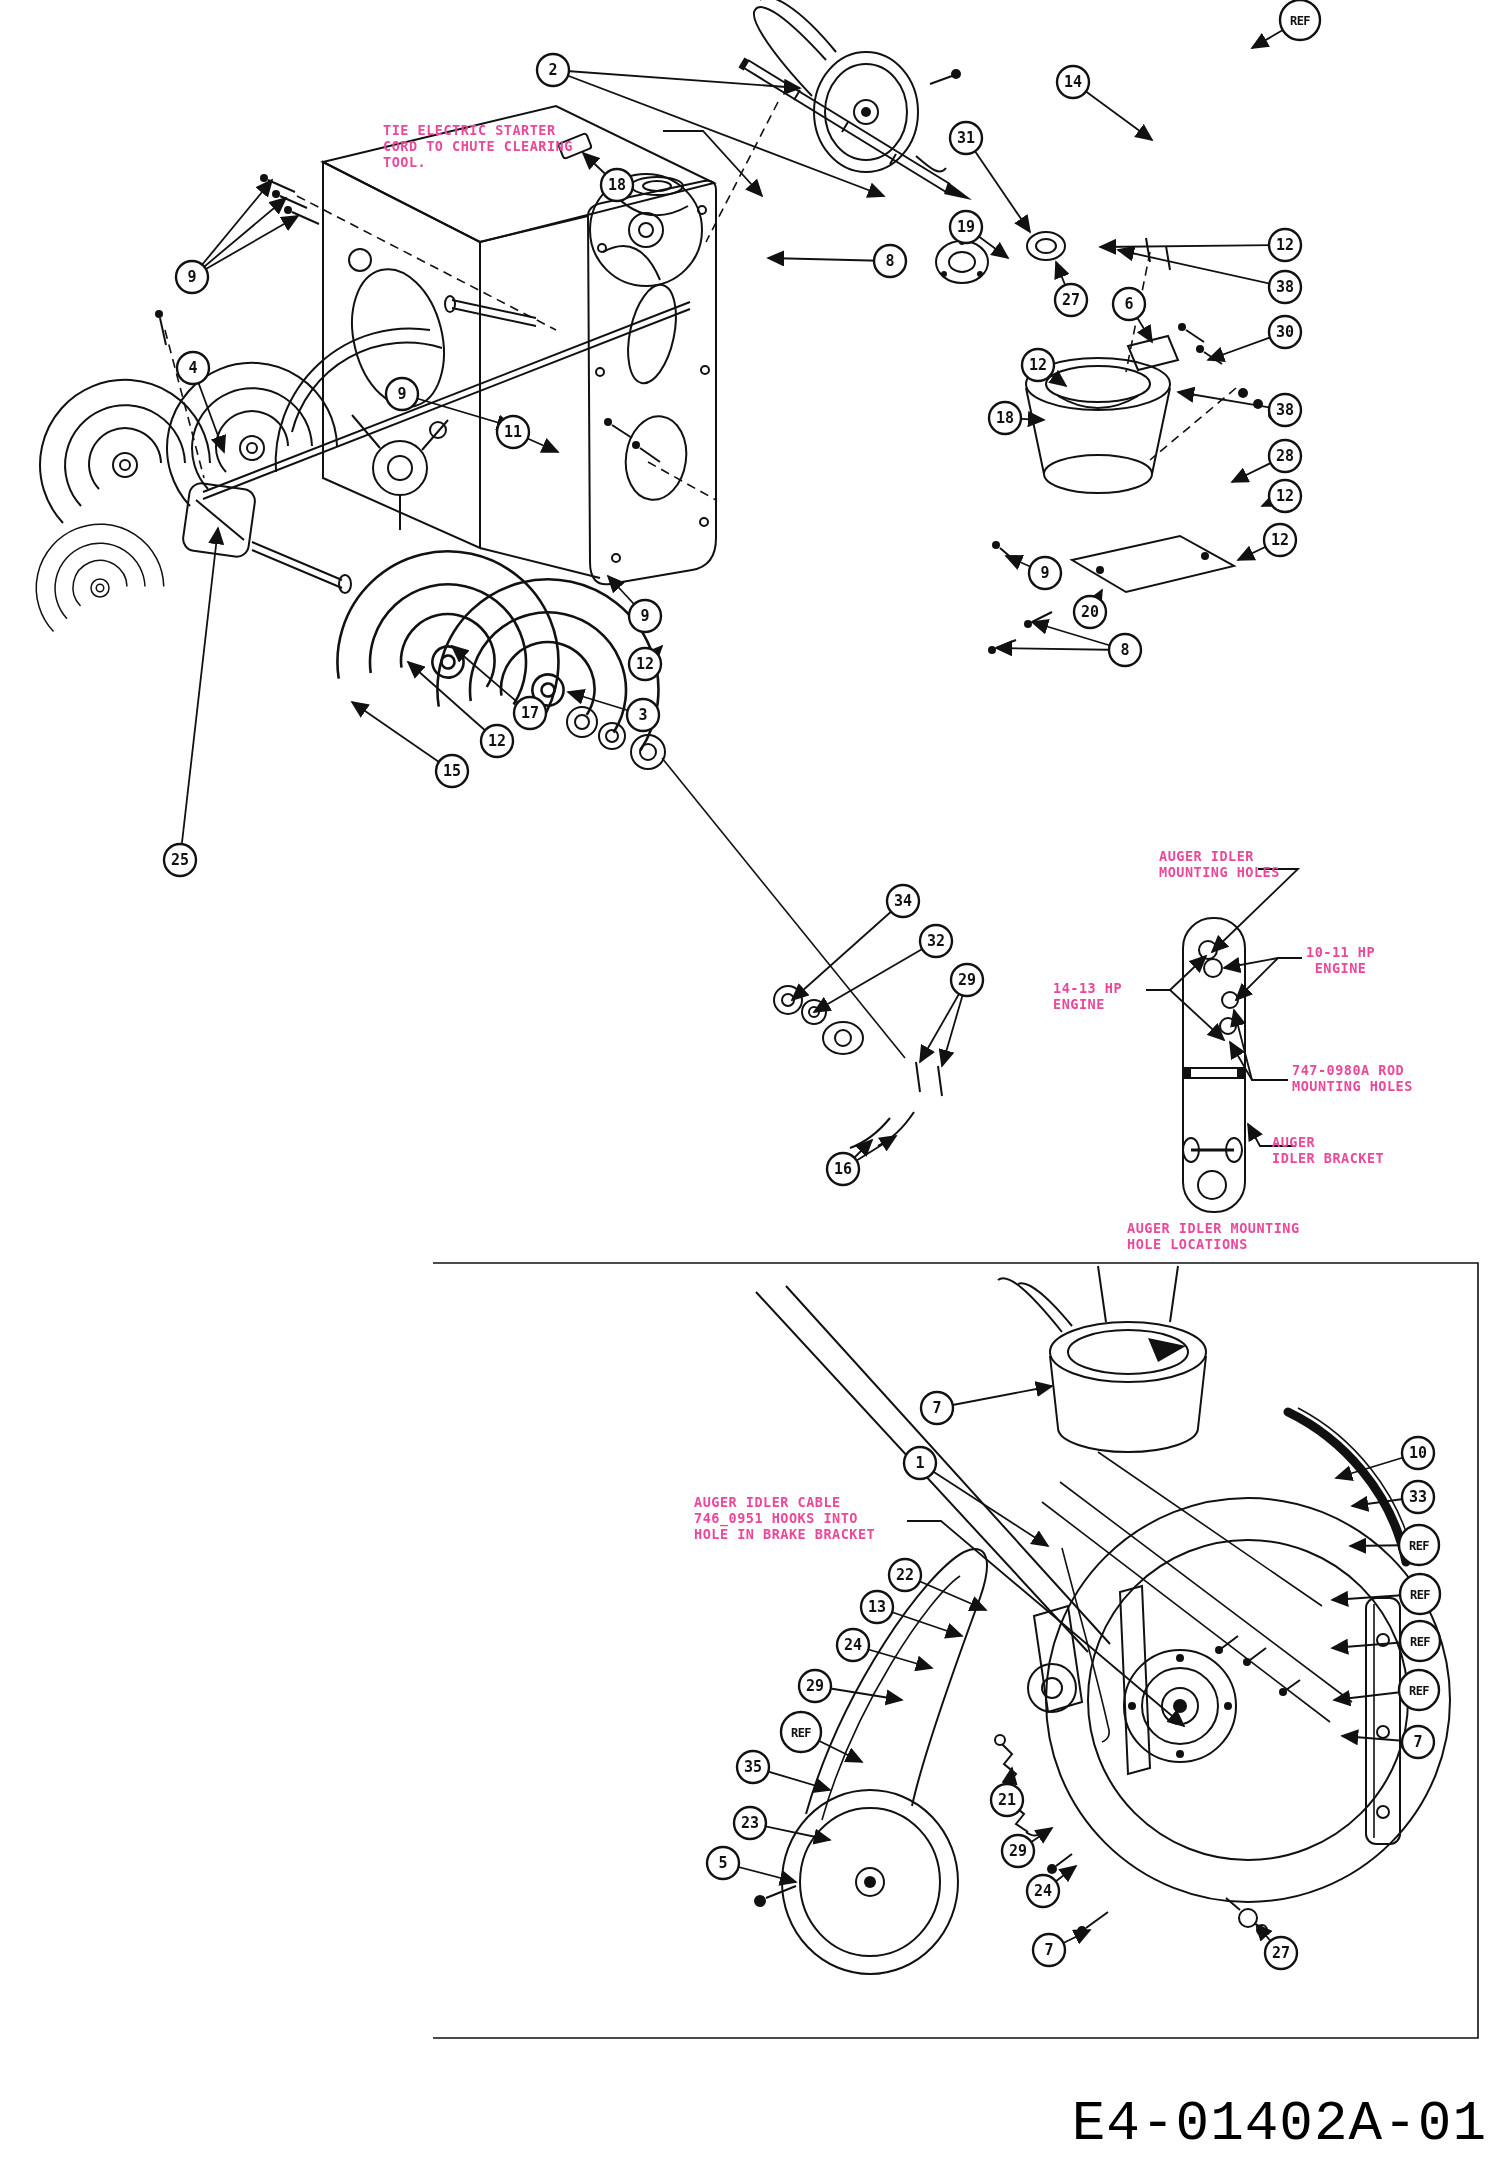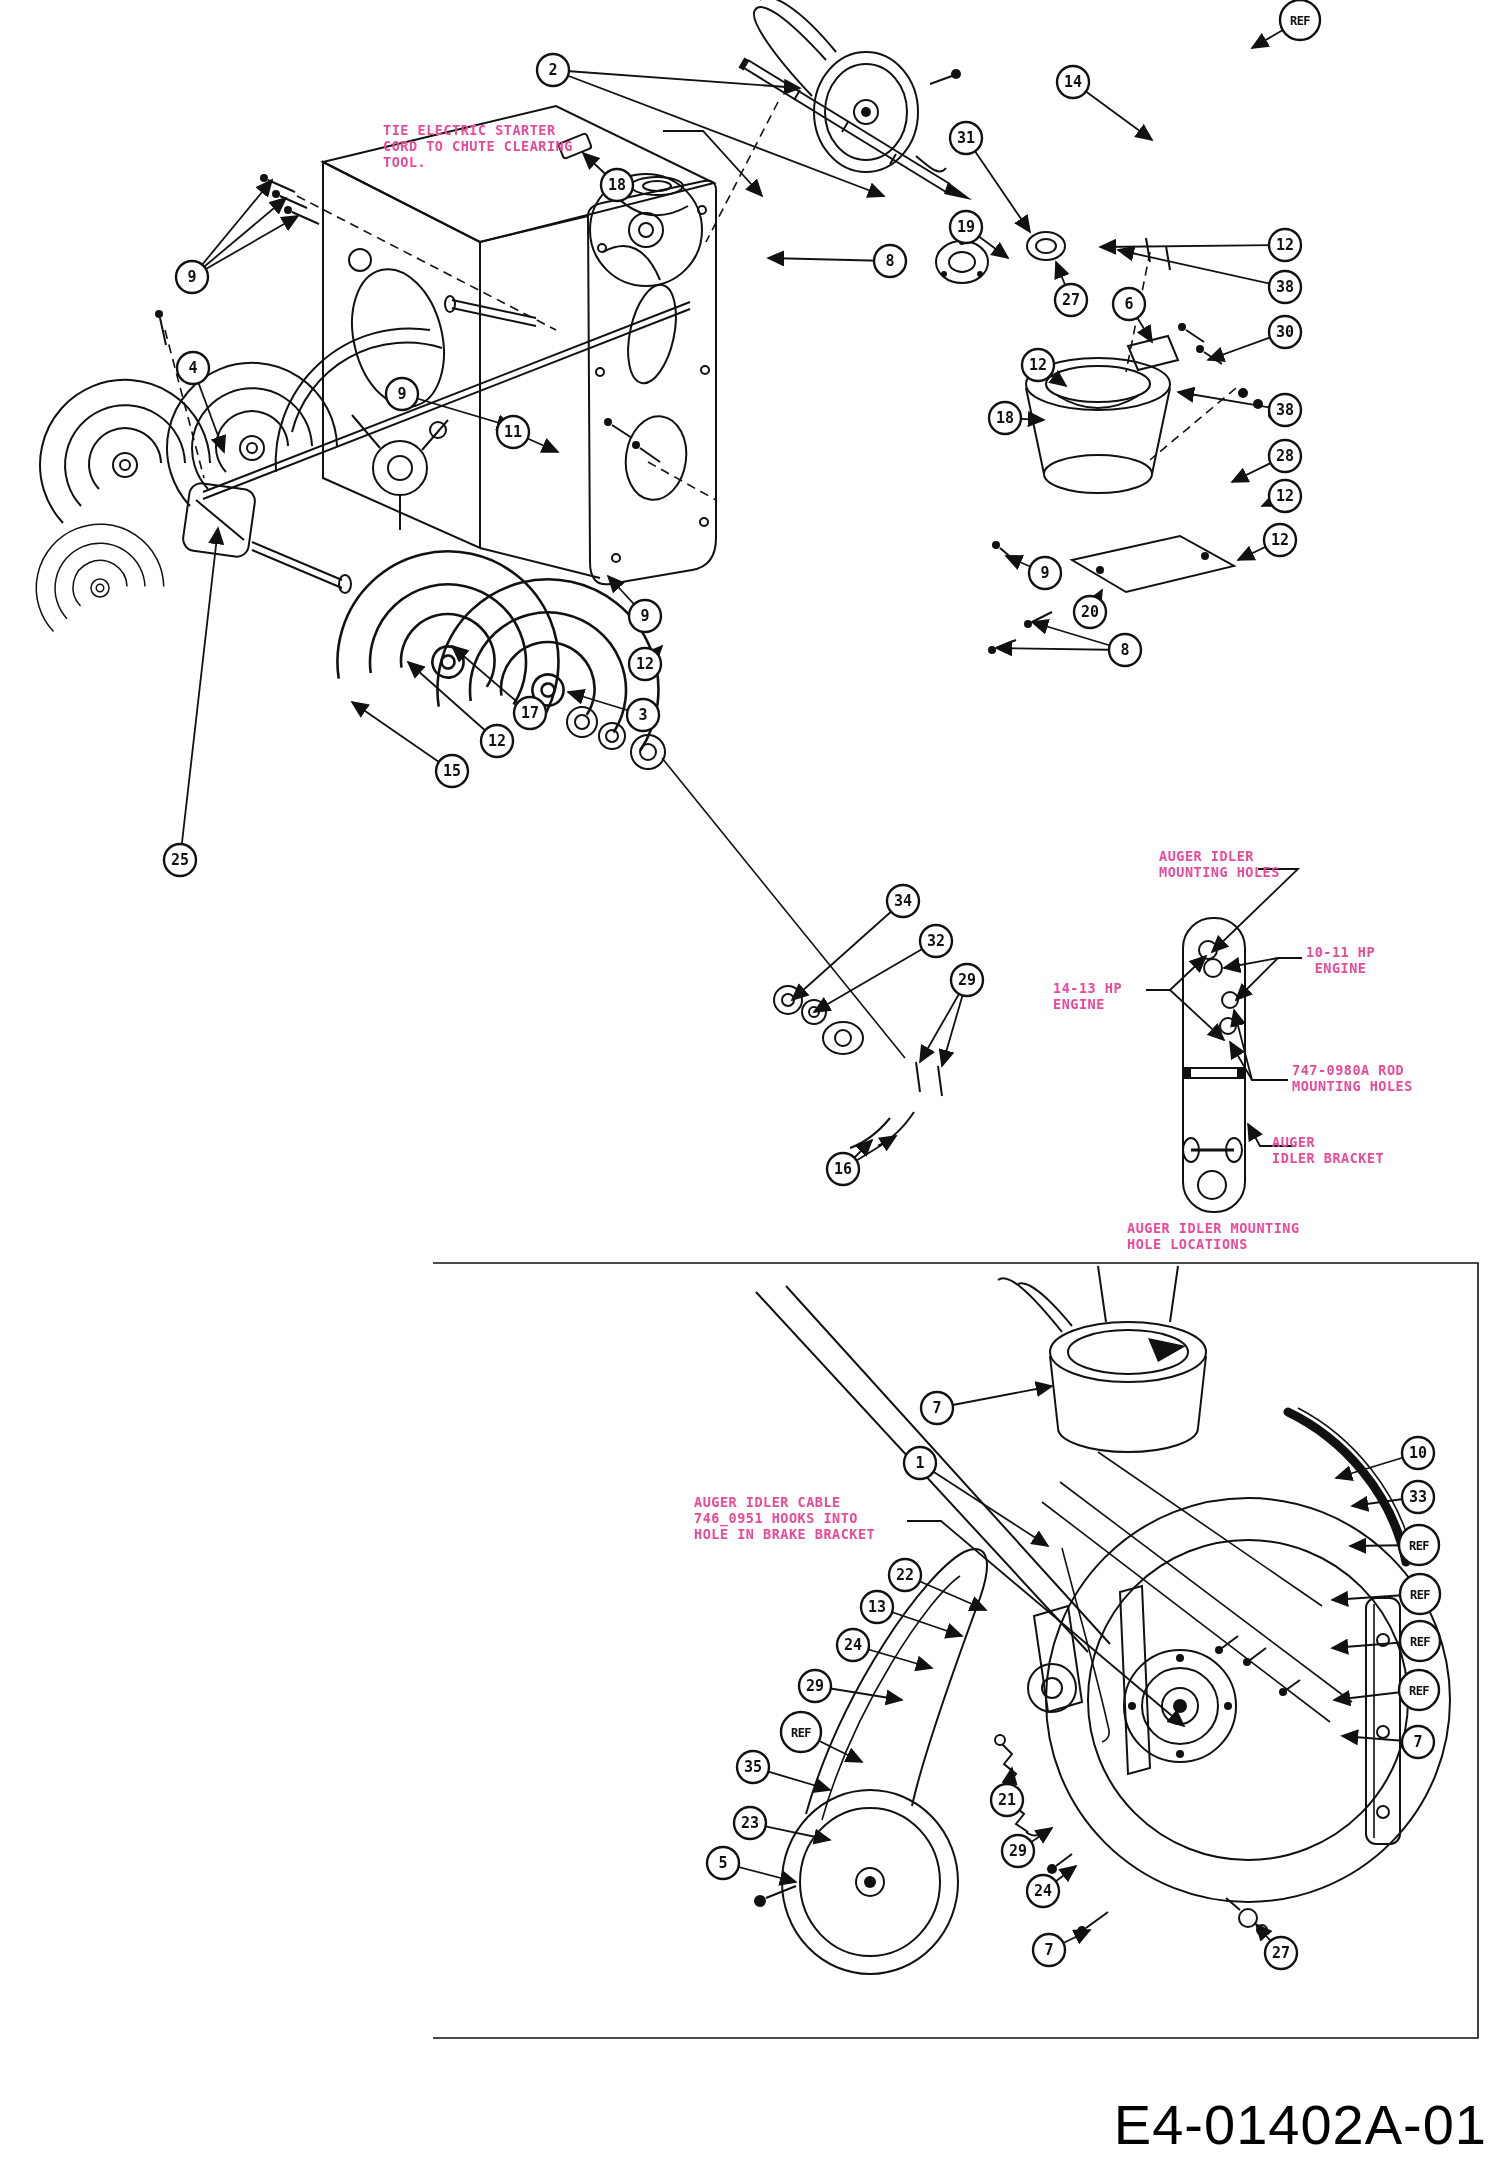--- a/index.html
+++ b/index.html
@@ -587,15 +587,15 @@
 <div class="cad-note" style="left:1272px;top:1134px;">AUGER
 IDLER BRACKET</div>
 
 <div class="cad-note" style="left:1127px;top:1220px;">AUGER IDLER MOUNTING
 HOLE LOCATIONS</div>
 
 <div class="cad-note" style="left:694px;top:1494px;">AUGER IDLER CABLE
 746_0951 HOOKS INTO
 HOLE IN BRAKE BRACKET</div>
 
-<div class="part-no" style="right:14px;top:2092px;">E4-01402A-01</div>
+<div class="part-no" style="right:14px;top:2092px;font-family:Liberation Mono, monospace;">E4-01402A-01</div>
 
 </div>
 
 </body></html>

